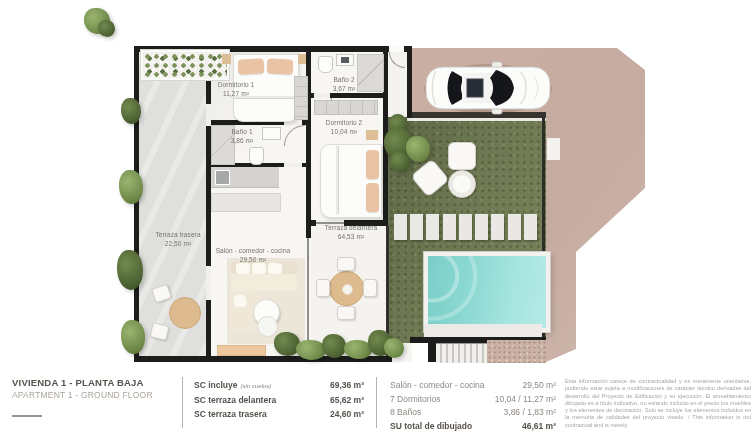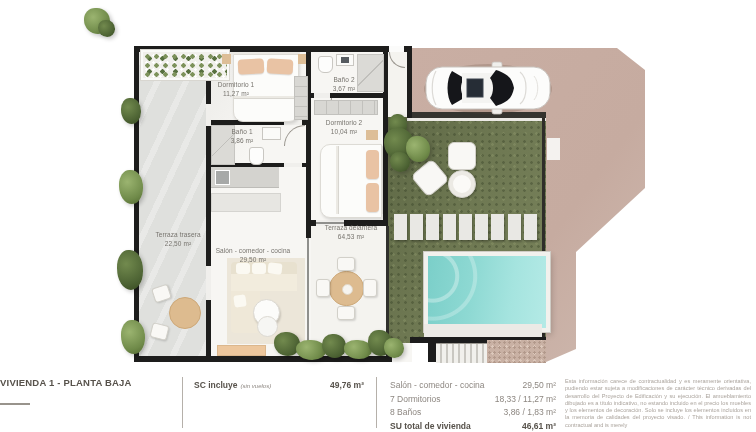--- a/index.html
+++ b/index.html
@@ -261,46 +261,55 @@
     <div>29,50 m²</div>
   </div>
   <div class="rl" style="left:314px;top:224px;width:74px;">
     <div>Terraza delantera</div>
     <div>64,53 m²</div>
   </div>
 
   <div class="vdiv" style="left:182px;top:377px;height:51px;"></div>
   <div class="vdiv" style="left:376px;top:377px;height:51px;"></div>
 
-  <div class="abs" style="left:0;top:377px;width:158px;">
+  <div class="abs" style="left:12px;top:377px;width:158px;">
     <div class="f-title">VIVIENDA 1 - PLANTA BAJA</div>
+    <div class="f-sub">APARTMENT 1 - GROUND FLOOR</div>
     <div class="f-rule"></div>
   </div>
 
   <div class="abs" style="left:194px;top:380px;width:170px;">
     <div class="srow">
       <span class="lab"><span>SC incluye</span><span class="note">(sin vuelos)</span></span>
-      <span class="val">49,76 m²</span>
+      <span class="val">69,36 m²</span>
+    </div>
+    <div class="srow">
+      <span class="lab">SC terraza delantera</span>
+      <span class="val">65,62 m²</span>
+    </div>
+    <div class="srow">
+      <span class="lab">SC terraza trasera</span>
+      <span class="val">24,60 m²</span>
     </div>
   </div>
 
   <div class="abs" style="left:390px;top:380px;width:166px;">
     <div class="urow">
       <span>Salón - comedor - cocina</span>
       <span class="val">29,50 m²</span>
     </div>
     <div class="urow">
       <span>7 Dormitorios</span>
-      <span class="val">18,33 / 11,27 m²</span>
+      <span class="val">10,04 / 11,27 m²</span>
     </div>
     <div class="urow">
       <span>8 Baños</span>
       <span class="val">3,86 / 1,83 m²</span>
     </div>
     <div class="urow total">
-      <span>SU total de vivienda</span>
+      <span>SU total de dibujado</span>
       <span class="val">46,61 m²</span>
     </div>
   </div>
 
   <div class="abs disc" style="left:565px;top:378px;width:186px;">Esta información carece de contractualidad y es meramente orientativa, pudiendo estar sujeta a modificaciones de carácter técnico derivadas del desarrollo del Proyecto de Edificación y su ejecución. El amueblamiento dibujado es a título indicativo, no estando incluido en el precio los muebles y los elementos de decoración. Solo se incluye los elementos incluidos en la memoria de calidades del proyecto visado. / This information is not contractual and is merely</div>
 
 </div>
 
 </body></html>

